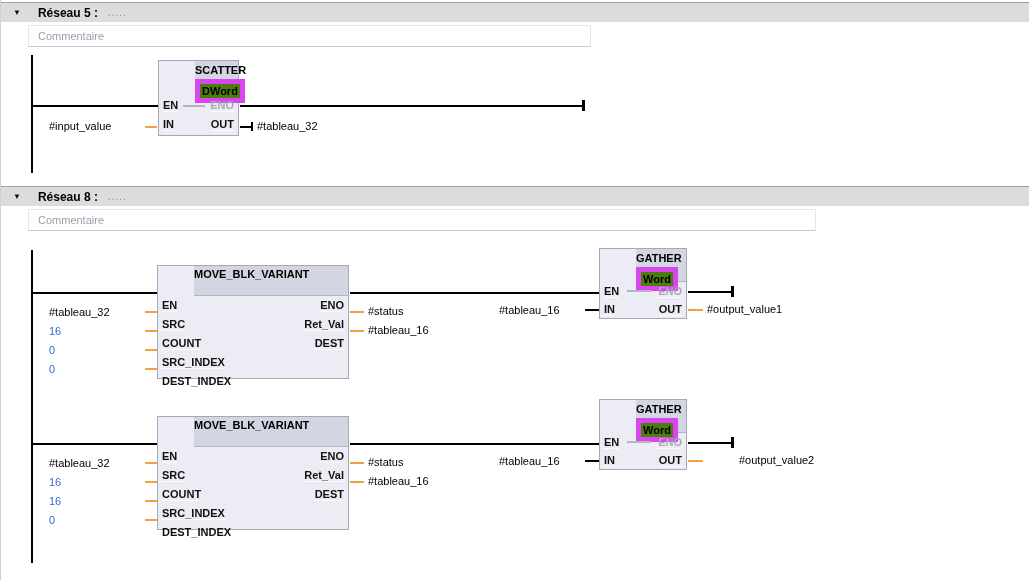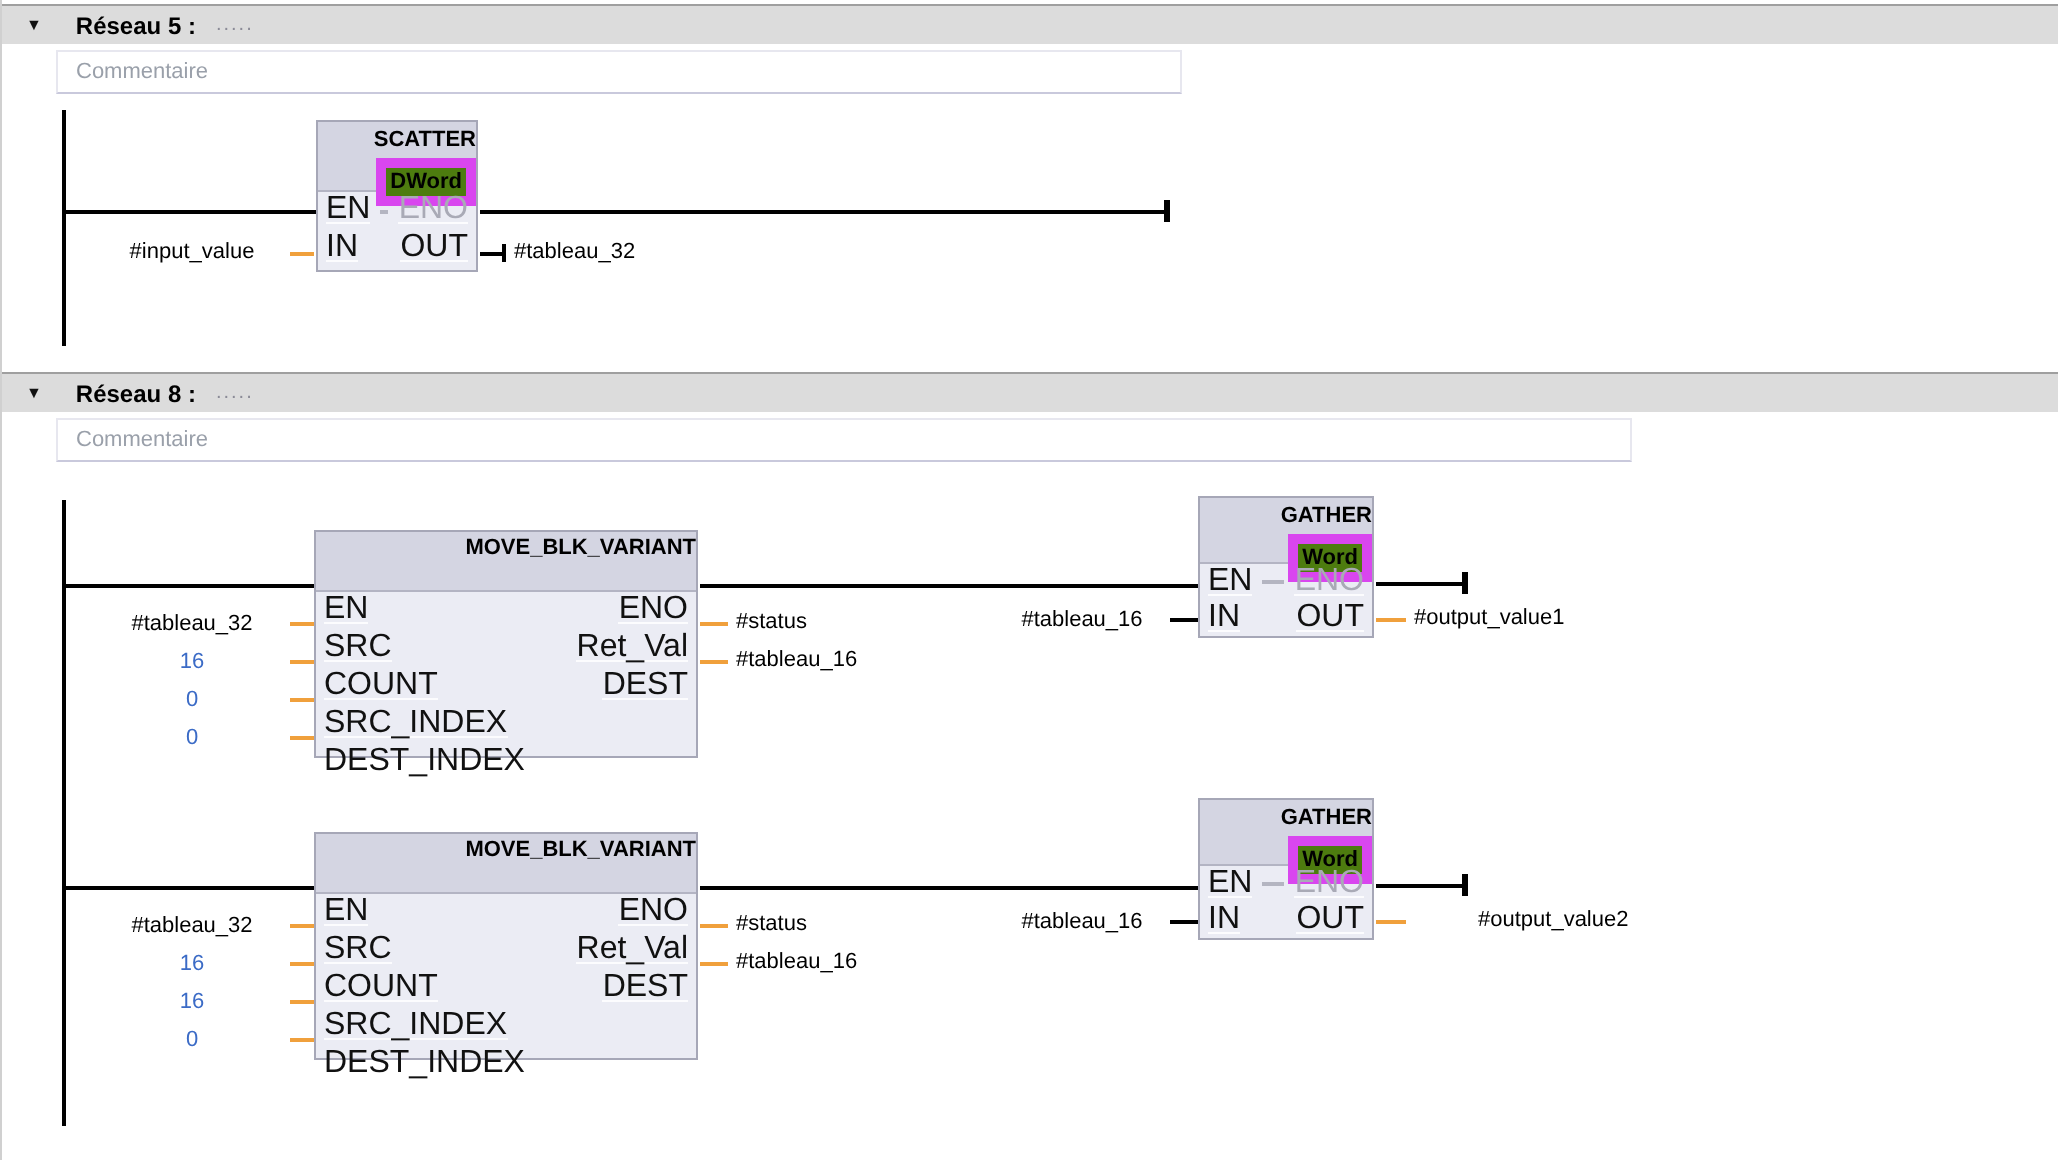--- a/index.html
+++ b/index.html
@@ -17,35 +17,35 @@
   .comment-box{background:#fff;border:1px solid #e7e7ef;border-bottom-color:#c9c9dc;
     font-size:11px;color:#9aa0aa;line-height:20px;padding-left:9px;box-sizing:border-box;}
   
   .rail{width:2px;background:#000;}
   .wire{height:2px;background:#000;}
   .wire.orange{background:#f0a03c;}
   .tick{width:3px;height:11px;background:#000;}
   .tick.small{width:2px;height:9px;}
   
   .operand{font-size:11px;color:#000;line-height:13px;white-space:nowrap;}
-  .operand.right{text-align:center;}
+  .operand.right{text-align:left;}
   .operand.blue{color:#3b6bc6;}
   
   .block{border:1px solid #a6a7b7;box-sizing:border-box;background:#ebecf4;}
-  .blk-head{background:#d4d5e2;border-bottom:1px solid #b3b4c3;text-align:right;box-sizing:border-box;}
+  .blk-head{background:#d4d5e2;border-bottom:1px solid #b3b4c3;text-align:left;box-sizing:border-box;margin-left:36px;}
   .blk-head .t{font-weight:bold;font-size:11px;color:#000;display:block;line-height:15px;}
   .move-head{height:30px;}
   .move-head .t{line-height:17px;}
   .fb-head{padding-top:2px;}
   .typebox{display:inline-block;padding:0 2px;border:5px solid #d946ef;background:#4d7c0f;
     font-weight:bold;font-size:11px;line-height:14px;margin-top:1px;}
   .prow{display:flex;justify-content:space-between;align-items:center;padding:0 4px;}
   .prow.h19{height:19px;}
   .prow.h18{height:18px;}
-  .pin{font-size:16px;font-weight:normal;color:#111;line-height:12px;
+  .pin{font-size:11px;font-weight:bold;color:#111;line-height:12px;
     border-bottom:1px solid rgba(255,255,255,.85);white-space:nowrap;}
   .pin.gray{color:#a9aab6;}
   .dash{flex:1;height:2px;background:#b4b5c1;margin:0 5px;max-width:24px;align-self:center;}
 </style>
 </head>
 <body>
 
 <div class="screen">
 
   <div class="abs net-bar" style="top:2px;">

